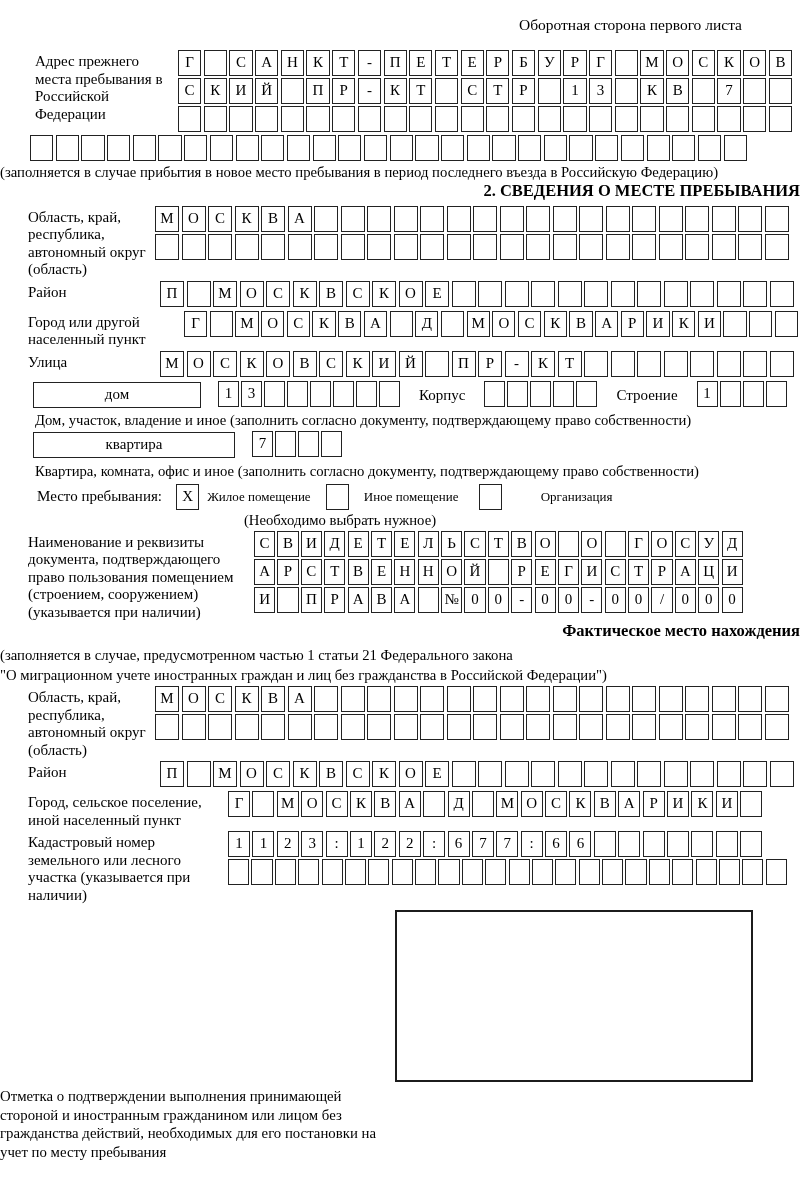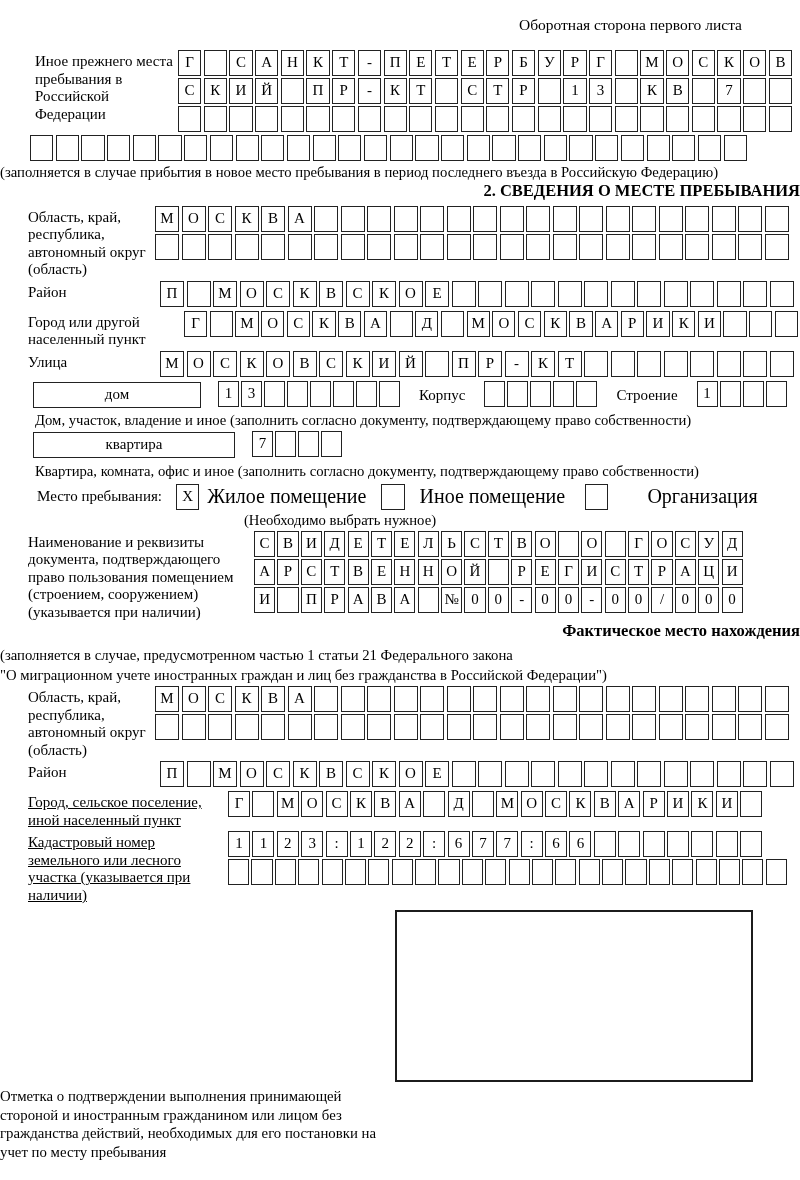--- a/index.html
+++ b/index.html
@@ -6,21 +6,21 @@
   .page {
     position:relative; width:800px; height:1180px; background:#ffffff;
     color:#000; font-family:"Liberation Serif","DejaVu Serif",serif;
     overflow:hidden;
   }
   .header-note { padding-top:16px; padding-right:58px; text-align:right; font-size:15.5px; }
   .frow { display:flex; align-items:flex-start; margin-left:28px; margin-top:2px; }
   .frow.addr { margin-left:35px; margin-top:16px; }
   .label { font-size:15px; line-height:17.5px; padding-top:3px; }
   .w143{width:143px;} .w127{width:127px;} .w132{width:132px;} .w156{width:156px;}
-  .w226{width:226px;} .w200{width:200px;text-decoration:underline;}
+  .w226{width:226px;} .w200{width:200px;}
   .rowscol { display:flex; flex-direction:column; }
   .cells { display:flex; gap:2.5px; margin-bottom:2.2px; }
   .cell {
     box-sizing:border-box; width:23.2px; height:26px; border:1.7px solid #222;
     text-align:center; font-size:15px; line-height:22px; background:#fff;
     flex:0 0 auto;
   }
   .wide .cell { width:24px; }
   .md { gap:2.4px; } .md .cell { width:22px; }
   .sm { gap:2.2px; } .sm .cell { width:21.2px; }
@@ -32,38 +32,38 @@
   .sect-title { text-align:right; font-weight:bold; font-size:16.5px; margin-top:0; margin-bottom:5px; }
   .inline-row { display:flex; align-items:center; margin-left:33px; margin-top:2px;gap:12px; }
   .named-box {
     box-sizing:border-box; border:1.7px solid #222; height:26px; text-align:center;
     font-size:15px; line-height:22px; margin-right:5px; flex:0 0 auto;
   }
   .bx168{width:168px;} .bx202{width:202px;}
   .inline-label { font-size:15px; line-height:26px; margin:0 7px; white-space:nowrap; }
   .stay-row { display:flex; align-items:center; margin-left:37px; margin-top:3px; height:28px; }
   .stay-label { font-size:15px; width:139px; }
-  .opt-label { font-size:20px; white-space:nowrap; }
+  .opt-label { font-size:13px; white-space:nowrap; }
   .ml8{margin-left:8px;} .ml15{margin-left:15px;} .ml20{margin-left:20px;} .ml25{margin-left:39px;}
   .choose-note { margin-left:180px; width:320px; text-align:center; font-size:14.7px; margin-top:1px; }
   .stamp-box {
     box-sizing:border-box; margin-left:395px; margin-top:6px; width:358px; height:172px;
     border:2px solid #1c1c1c; background:#fff;
   }
   .stamp-caption { width:378px; font-size:14.8px; line-height:18.5px; margin-top:5px; }
 </style>
 </head>
 <body>
 
 <div class="page">
 
   <div class="header-note">Оборотная сторона первого листа</div>
 
   <div class="frow addr">
-    <div class="label w143">Иное прежнего места пребывания в Российской Федерации</div>
+    <div class="label w143">Адрес прежнего места пребывания в Российской Федерации</div>
     <div class="rowscol">
       <div class="cells">
           <span class="cell">Г</span>
           <span class="cell"></span>
           <span class="cell">С</span>
           <span class="cell">А</span>
           <span class="cell">Н</span>
           <span class="cell">К</span>
           <span class="cell">Т</span>
           <span class="cell">-</span>

